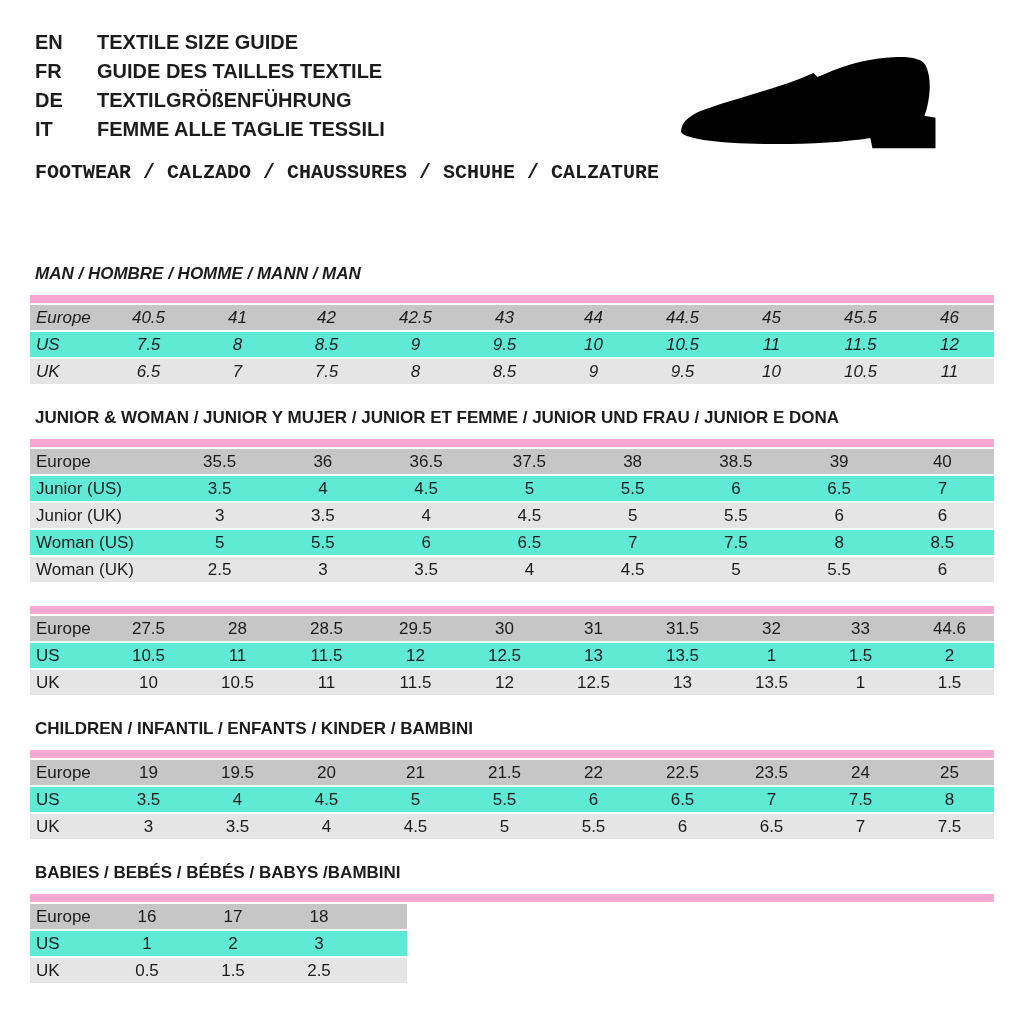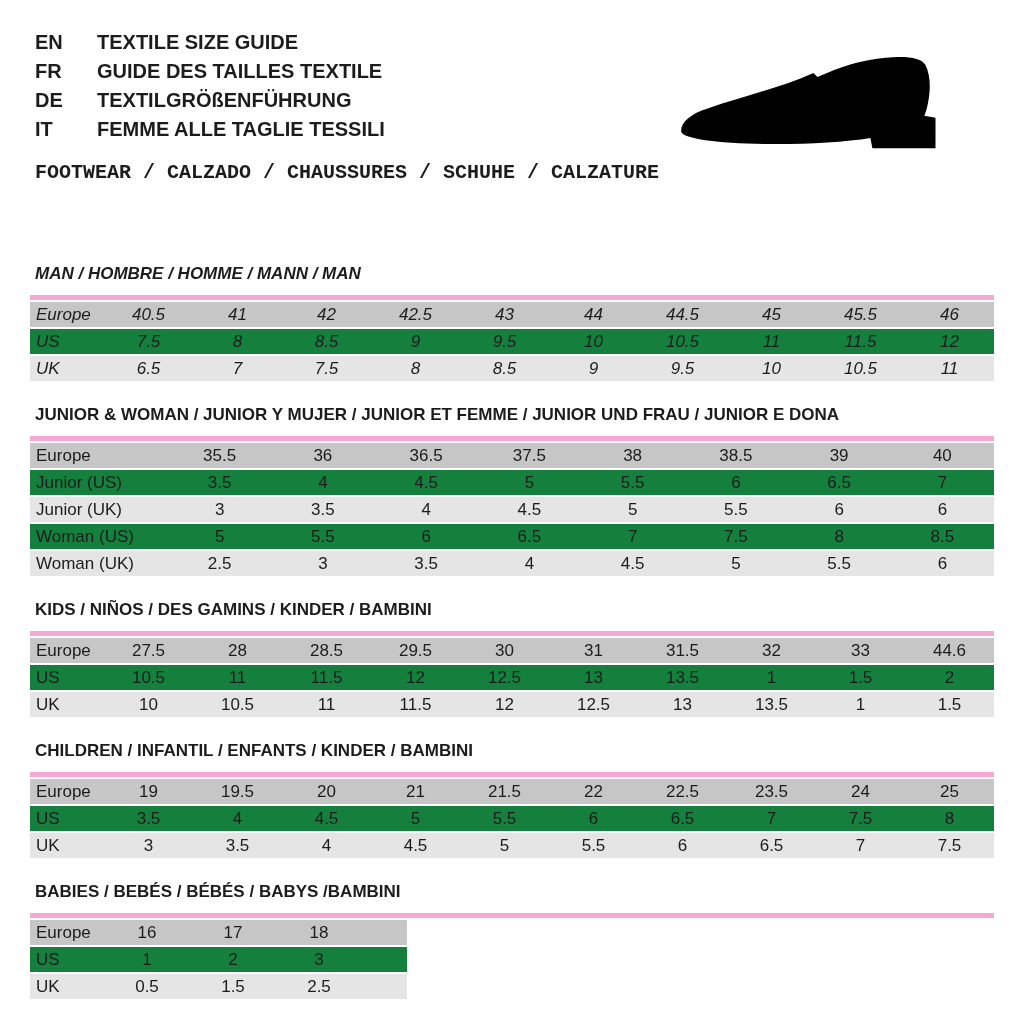--- a/index.html
+++ b/index.html
@@ -17,22 +17,22 @@
   .lang-row{display:flex;line-height:29px;font-weight:700;font-size:20px;padding-left:5px;}
   .lang-code{width:62px;flex:0 0 62px;}
   .shoe{position:absolute;left:645px;top:25px;width:290px;height:105px;}
   .shoe svg{width:100%;height:100%;}
   .category{margin-top:17px;font-weight:700;font-size:20px;padding-left:5px;font-family:Liberation Mono, monospace;}
 
   
   section{margin-top:24px;}
   section.first{margin-top:80px;font-style:italic;}
   h2{font-size:17px;font-weight:700;margin:0 0 11px 5px;white-space:nowrap;}
-  .size-table{border-top:5px solid #f9a8d4;padding-top:2px;}
-  .trow{display:flex;height:25px;line-height:25px;margin-bottom:2px;font-size:17px;background:#15803d;}
+  .size-table{border-top:8px solid #f9a8d4;padding-top:2px;}
+  .trow{display:flex;height:25px;line-height:25px;margin-bottom:2px;font-size:17px;background:#5eead4;}
   .trow.hdr{background:#c6c6c6;}
   .trow.alt{background:#e5e5e5;}
   .row-label{padding-left:6px;width:74px;flex:0 0 74px;box-sizing:border-box;}
   .wide .row-label{width:138px;flex:0 0 138px;}
   .cell{flex:1 1 0;text-align:center;}
   .narrow .trow{width:377px;}
   .narrow .cell{flex:0 0 86px;}
 </style>
 </head>
 <body>
@@ -177,21 +177,20 @@
             <span class="cell">3.5</span>
             <span class="cell">4</span>
             <span class="cell">4.5</span>
             <span class="cell">5</span>
             <span class="cell">5.5</span>
             <span class="cell">6</span>
           </div>
         </div>
       </section>
       <section>
-        <h2>KIDS / NIÑOS / DES GAMINS / KINDER / BAMBINI</h2>
         <div class="size-table">
           <div class="trow hdr">
             <span class="row-label">Europe</span>
             <span class="cell">27.5</span>
             <span class="cell">28</span>
             <span class="cell">28.5</span>
             <span class="cell">29.5</span>
             <span class="cell">30</span>
             <span class="cell">31</span>
             <span class="cell">31.5</span>

